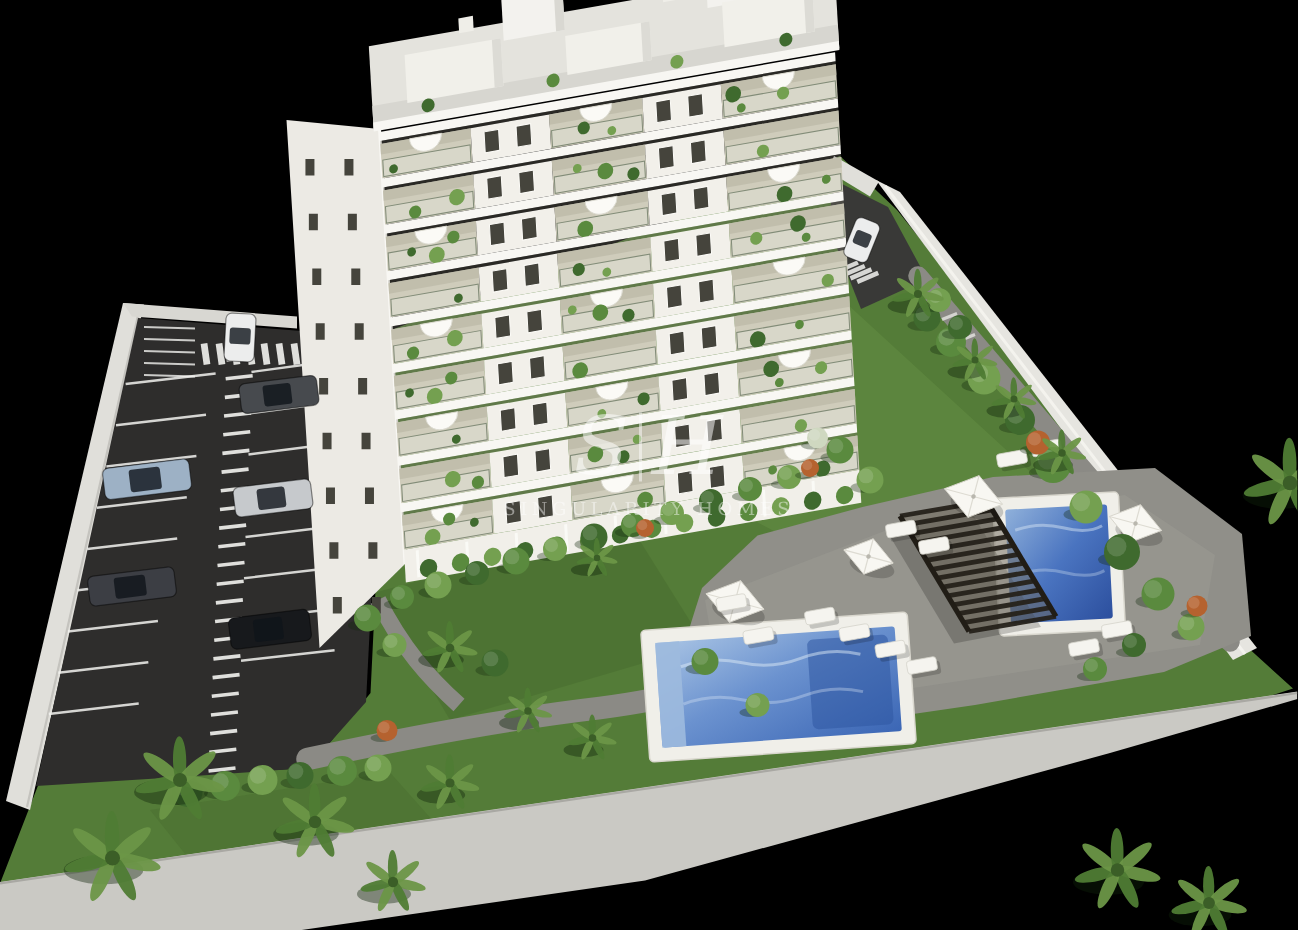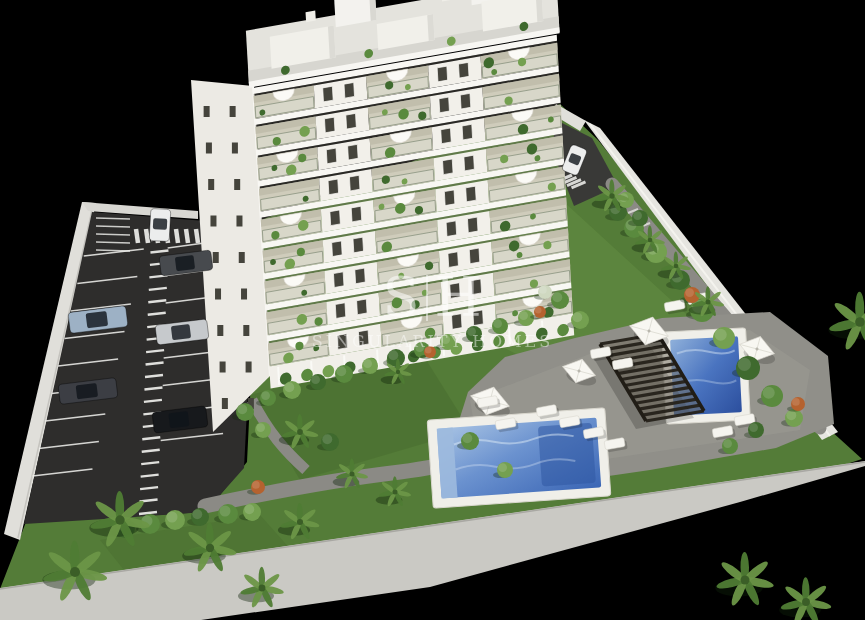--- a/index.html
+++ b/index.html
@@ -1,24 +1,24 @@
 <!DOCTYPE html>
 <html><head>
 <meta charset="utf-8">
 <style>
   html,body{margin:0;padding:0;background:#000;}
   .stage{position:relative;width:865px;height:620px;background:#000;overflow:hidden;
          font-family:"DejaVu Serif", serif;}
   .stage svg{position:absolute;left:0;top:0;}
   .watermark{position:absolute;left:0;top:271px;width:100%;text-align:center;
              color:rgba(255,255,255,.52);pointer-events:none;user-select:none;}
-  .wm-mono{font-family:"DejaVu Serif",serif;font-size:54px;line-height:1;letter-spacing:1px;font-weight:400;}
+  .wm-mono{font-family:"DejaVu Serif",serif;font-size:54px;line-height:1;letter-spacing:1px;font-weight:400;font-style:italic;}
   .wm-bar{display:inline-block;width:2px;height:46px;background:rgba(255,255,255,.48);
           margin:0 6px;vertical-align:-5px;}
-  .wm-word{margin-top:7px;font-family:"DejaVu Serif",serif;font-size:16px;
+  .wm-word{margin-top:7px;font-family:"DejaVu Serif",serif;font-size:12px;
            letter-spacing:3px;color:rgba(255,255,255,.46);}
 </style>
 </head>
 <body>
 
 <div class="stage">
 <svg id="scene" width="865" height="620" viewBox="0 0 865 620">
   <defs>
     <linearGradient id="gA" x1="0" y1="0" x2="1" y2="1">
       <stop offset="0" stop-color="#a9c4e4"></stop>

